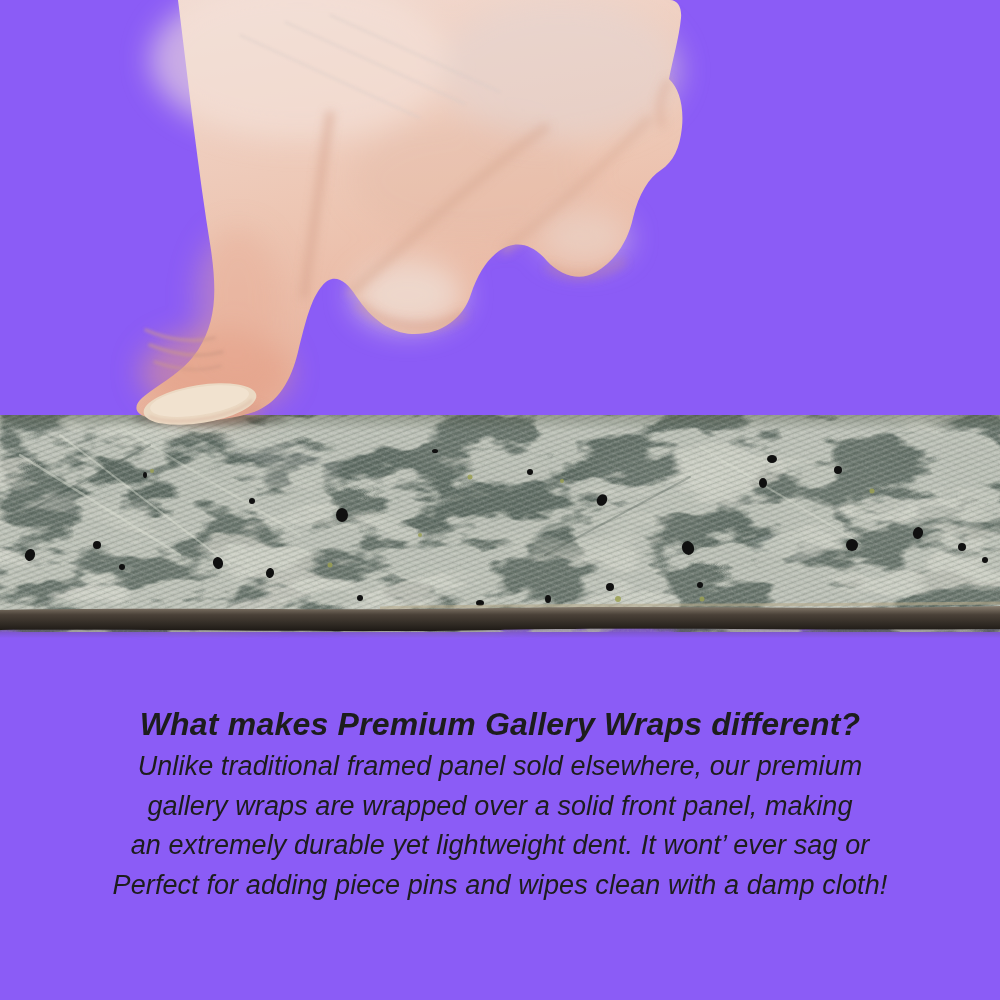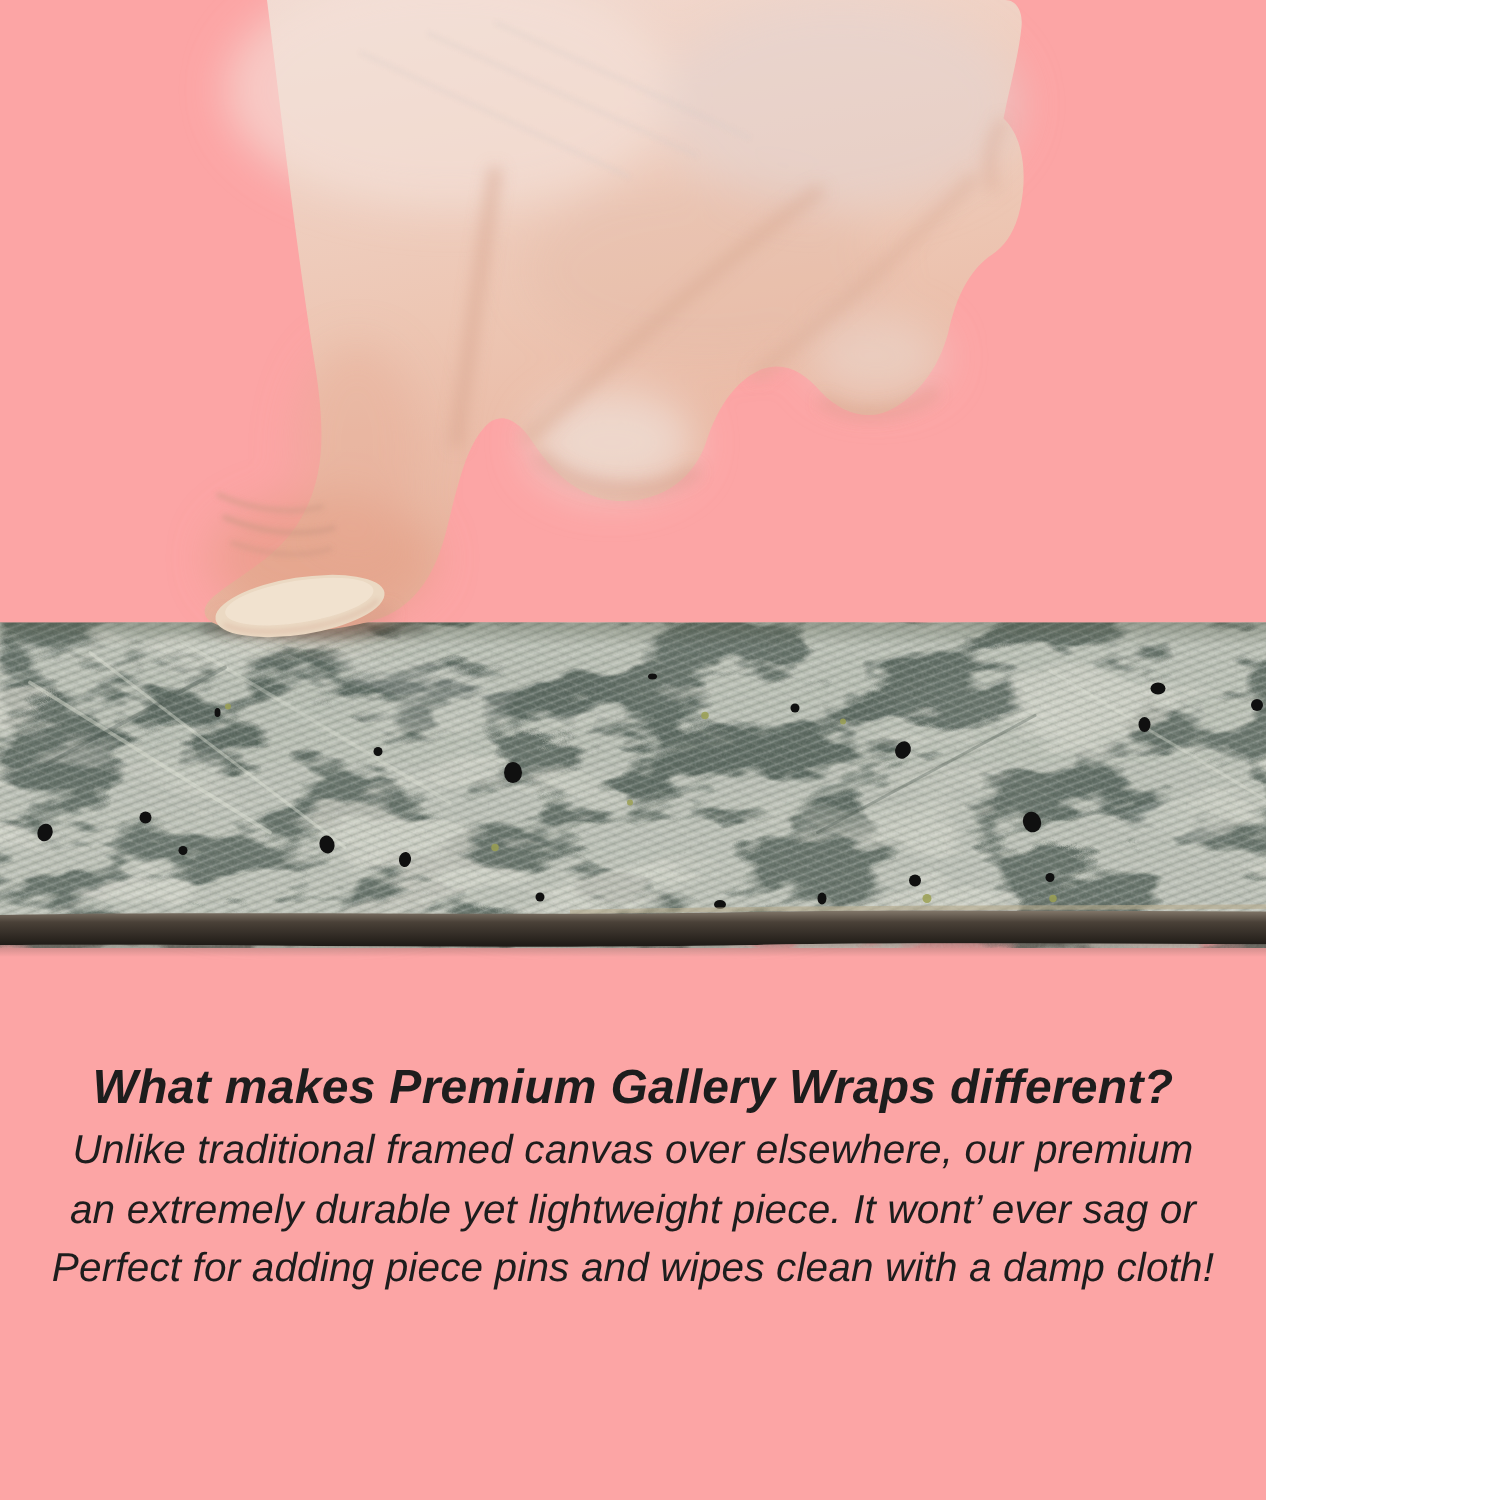--- a/index.html
+++ b/index.html
@@ -1,20 +1,20 @@
 <!DOCTYPE html>
 <html><head>
 <meta charset="utf-8">
 <style>
   html, body { margin: 0; padding: 0; background: #ffffff; }
   .stage {
     position: relative;
-    width: 844px;
+    width: 1000px;
     height: 1000px;
-    background: #fca5a5;
+    background: #8b5cf6;
     overflow: hidden;
     font-family: "Liberation Sans", sans-serif;
   }
   .strip-svg {
     position: absolute;
     left: 0;
     top: 415px;
     width: 1000px;
     height: 225px;
     display: block;
@@ -260,18 +260,19 @@
       <g transform="rotate(-9 200 404)">
         <ellipse cx="200" cy="404" rx="57" ry="19" fill="#ebd9c3"></ellipse>
         <ellipse cx="200" cy="401" rx="50" ry="14" fill="#f2e4d2" opacity="0.8"></ellipse>
         <path d="M 148,408 A 56 18 0 0 0 252,408" fill="none" stroke="#cf9d89" stroke-width="2" opacity="0.45" filter="url(#soft2)"></path>
       </g>
     </g>
   </svg>
 
   <div class="caption">
     <div class="caption-heading">What makes Premium Gallery Wraps different?</div>
-    <div class="caption-line">Unlike traditional framed canvas over elsewhere, our premium</div>
-    <div class="caption-line">an extremely durable yet lightweight piece. It wont’ ever sag or</div>
+    <div class="caption-line">Unlike traditional framed panel sold elsewhere, our premium</div>
+    <div class="caption-line">gallery wraps are wrapped over a solid front panel, making</div>
+    <div class="caption-line">an extremely durable yet lightweight dent. It wont’ ever sag or</div>
     <div class="caption-line">Perfect for adding piece pins and wipes clean with a damp cloth!</div>
   </div>
 
 </div>
 
 </body></html>

